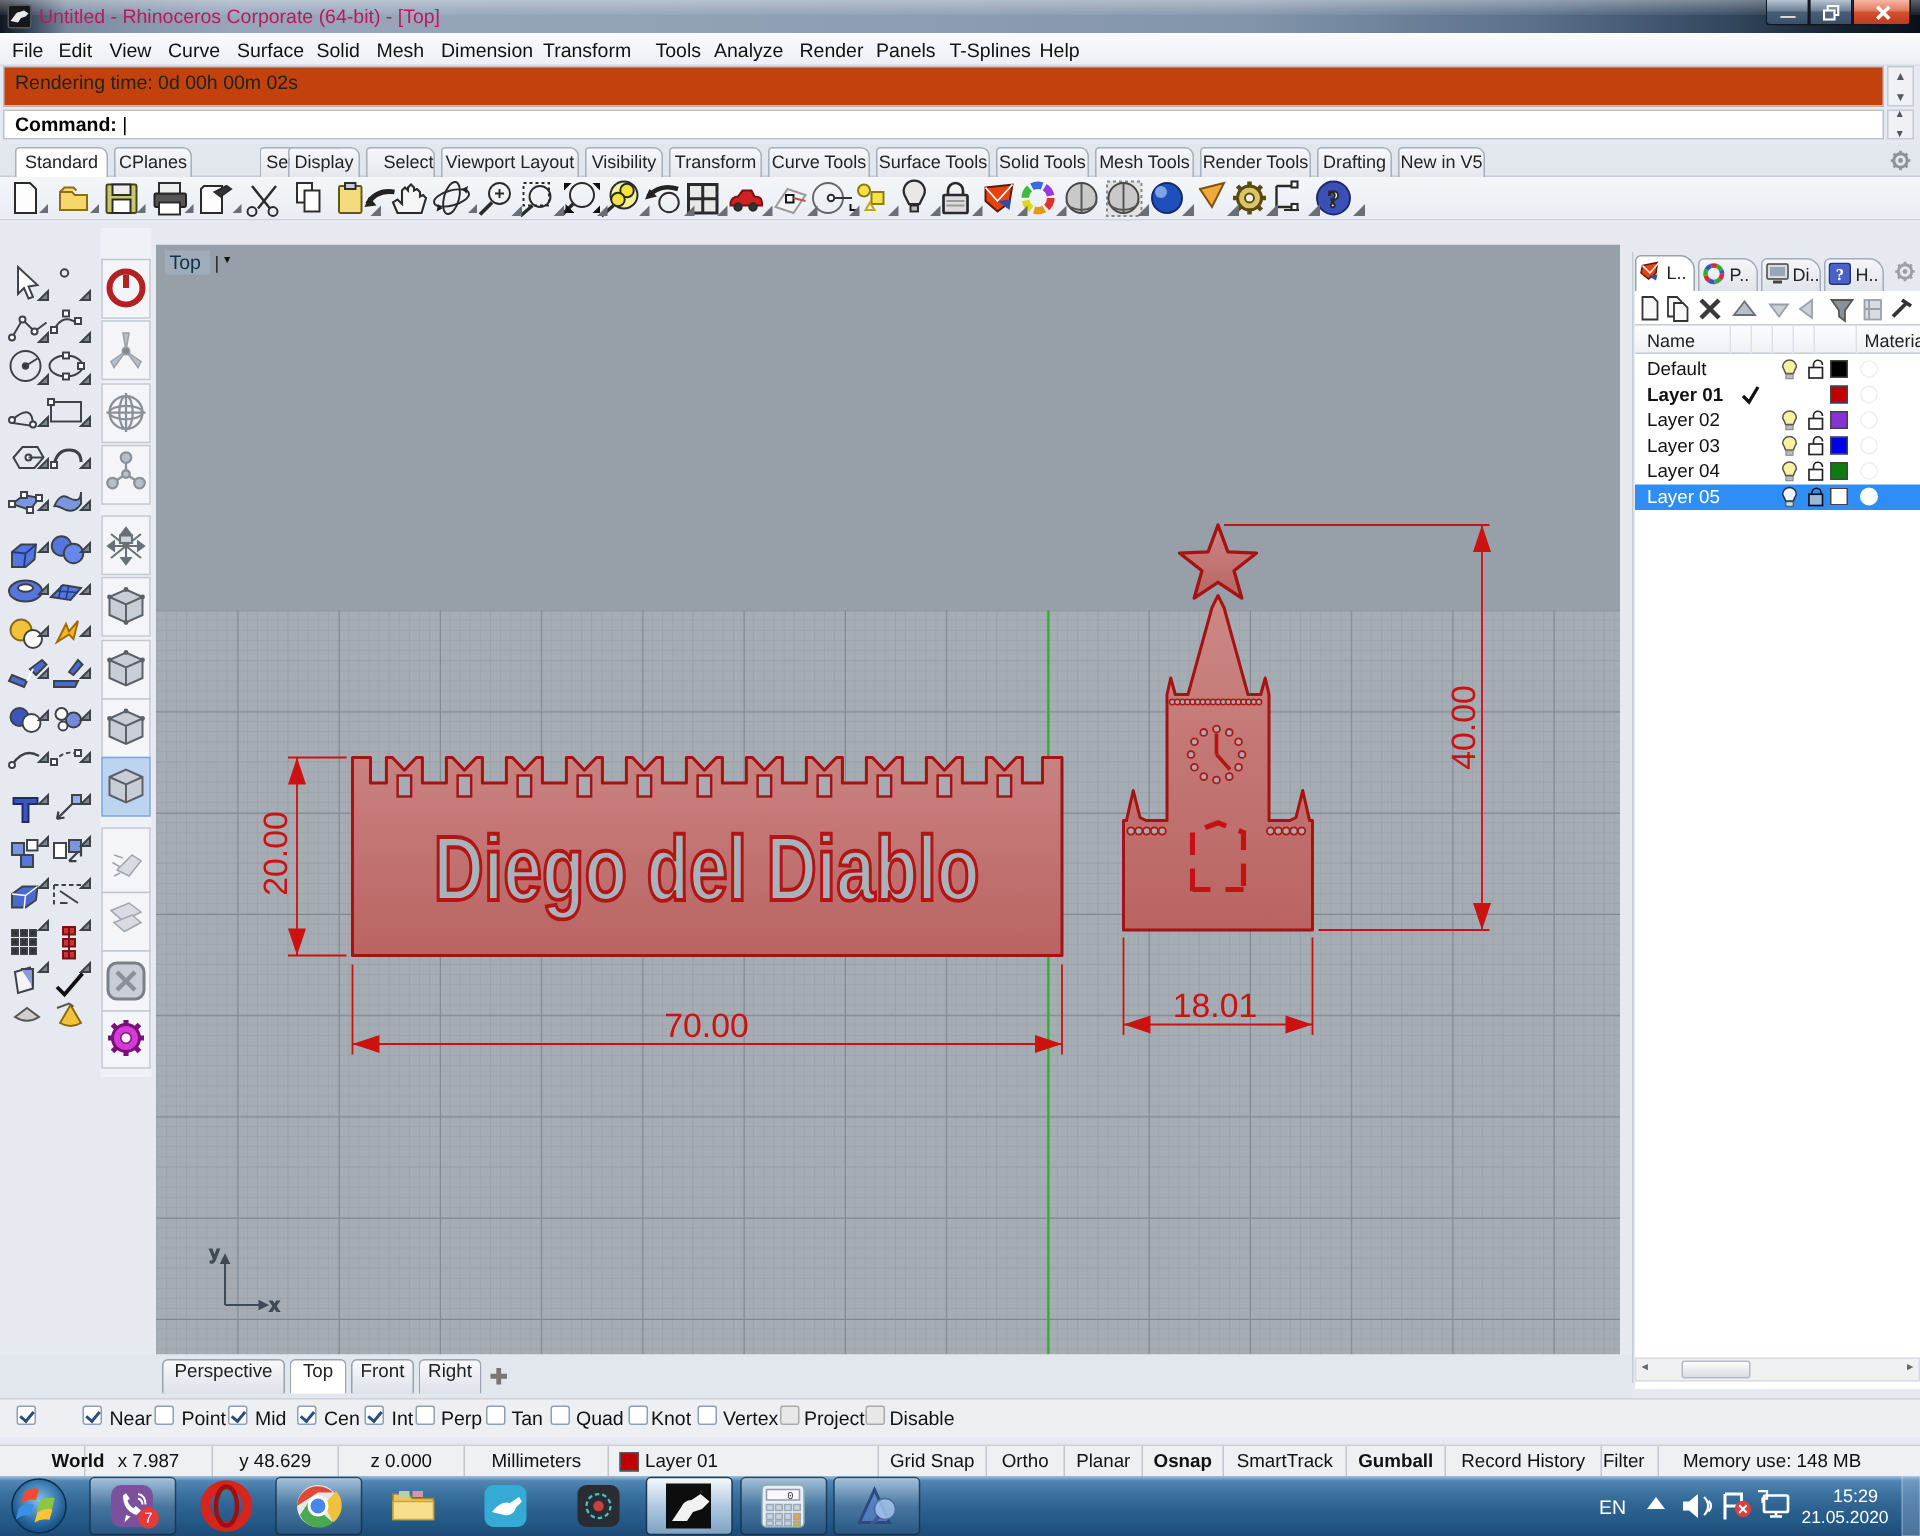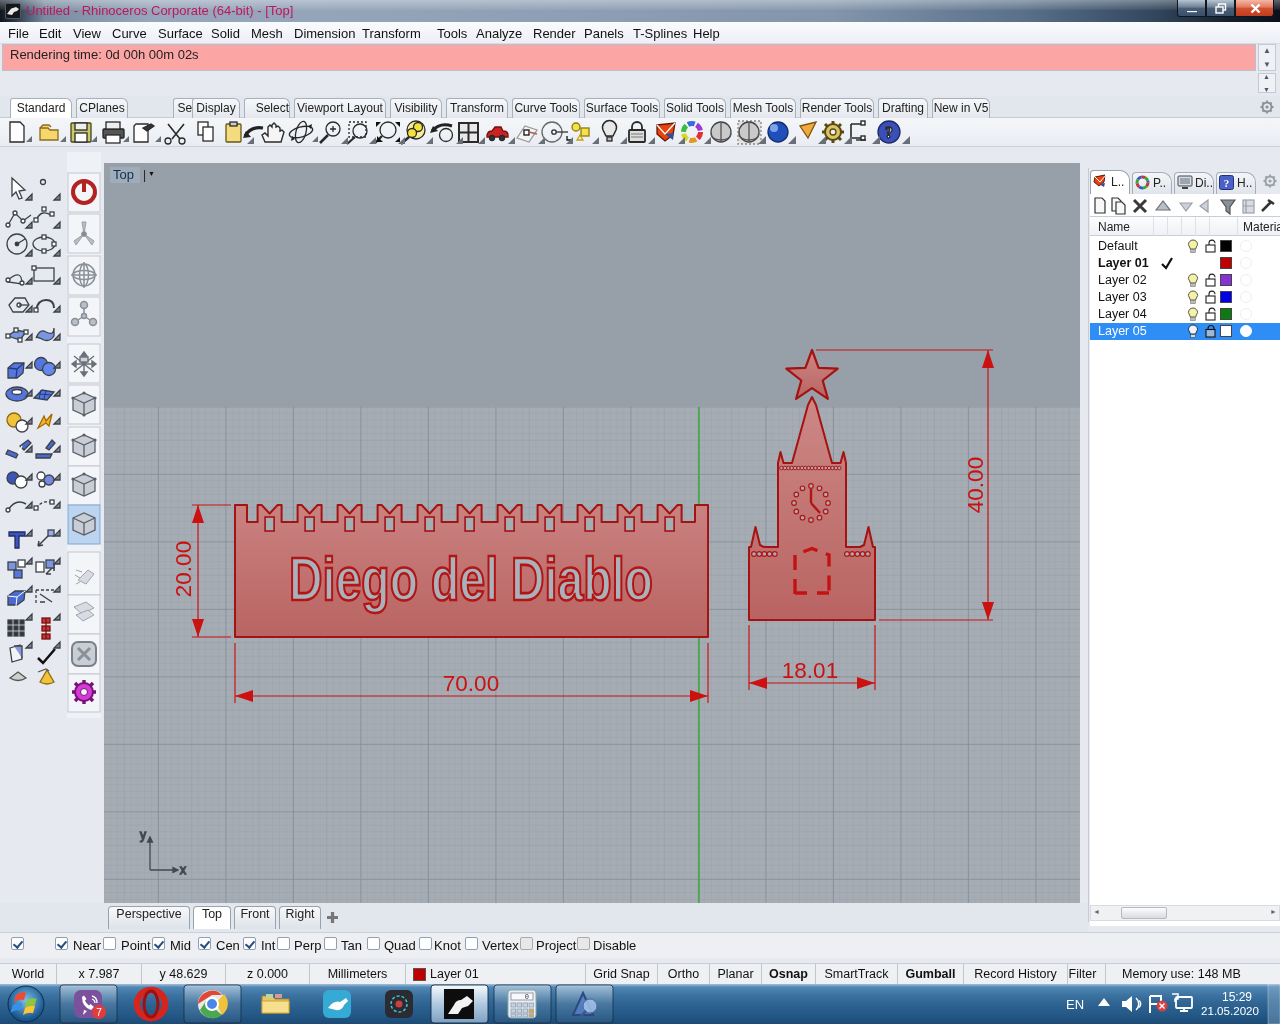--- a/index.html
+++ b/index.html
@@ -18,21 +18,21 @@
 #btnmin { right:68px; width:29px; background:linear-gradient(180deg,#b7c4d2,#6d8096 45%,#4a5f77 50%,#3a4f68); border-bottom-left-radius:3px;}
 #btnmax { right:39px; width:29px; background:linear-gradient(180deg,#b7c4d2,#6d8096 45%,#4a5f77 50%,#3a4f68);}
 #btnclose { right:0px; width:39px; background:linear-gradient(180deg,#f4b7a6,#e07a5c 45%,#d4502f 50%,#bd3d20); border-bottom-right-radius:3px;}
 .glyph { position:absolute; color:#fff; font-weight:bold; font-size:10px; }
 
 
 #menubar { left:0; top:22px; width:1280px; height:22px; background:linear-gradient(180deg,#fafbfd,#eceff5); border-bottom:1px solid #d8dde5; }
 .menuitem { position:absolute; top:4px; font-size:13px; color:#111; }
 
 
-#histbox { left:2px; top:44px; width:1254px; height:27px; background:#fca5a5; border:1px solid #b9c0cb; font-size:13px; color:#222; padding:2px 0 0 7px; }
+#histbox { left:2px; top:44px; width:1254px; height:27px; background:#c2410c; border:1px solid #b9c0cb; font-size:13px; color:#222; padding:2px 0 0 7px; }
 #cmdbox  { left:2px; top:73px; width:1254px; height:20px; background:#fff; border:1px solid #b9c0cb; font-size:13px; color:#000; padding:1px 0 0 7px; font-weight:bold; }
 #histscroll { left:1258px; top:44px; width:18px; height:27px; background:#f0f1f4; border:1px solid #c4c9d2; }
 #cmdspin { left:1258px; top:73px; width:18px; height:20px; background:#f0f1f4; border:1px solid #c4c9d2; }
 
 
 #tabbar { left:0; top:96px; width:1280px; height:22px; background:#e2e6ed; border-bottom:1px solid #c6ccd5;}
 .ttab { position:absolute; top:2px; height:20px; font-size:12px; color:#222; background:linear-gradient(180deg,#f6f8fa,#e4e8ee); border:1px solid #a9b0ba; border-bottom:none; border-radius:3px 6px 0 0; white-space:nowrap; text-align:center; }
 .ttab span { display:inline-block; padding:2px 0 0 0; }
 .ttab.active { background:#fff; z-index:3; }
 
@@ -114,20 +114,21 @@
     <div class="menuitem" style="left:294px">Dimension</div>
     <div class="menuitem" style="left:362px">Transform</div>
     <div class="menuitem" style="left:437px">Tools</div>
     <div class="menuitem" style="left:476px">Analyze</div>
     <div class="menuitem" style="left:533px">Render</div>
     <div class="menuitem" style="left:584px">Panels</div>
     <div class="menuitem" style="left:633px">T-Splines</div>
     <div class="menuitem" style="left:693px">Help</div>
   </div>
   <div class="abs" id="histbox">Rendering time: 0d 00h 00m 02s</div>
+  <div class="abs" id="cmdbox">Command: <span style="font-weight:normal">|</span></div>
   <div class="abs" id="histscroll">
       <div style="position:absolute;left:4px;top:1px;font-size:8px;color:#556;">▲</div>
       <div style="position:absolute;left:4px;bottom:1px;font-size:8px;color:#556;">▼</div>
     </div>
   <div class="abs" id="cmdspin">
       <div style="position:absolute;left:4px;top:-1px;font-size:7px;color:#556;">▲</div>
       <div style="position:absolute;left:4px;bottom:-1px;font-size:7px;color:#556;">▼</div>
     </div>
   <div class="abs" id="tabbar">
     <div class="ttab active" style="left:10px;width:62px;"><span>Standard</span></div>
@@ -818,21 +819,21 @@
       <div class="ositem" style="left:434px;">Knot</div>
     <div class="oscheck" style="left:465px;"></div>
       <div class="ositem" style="left:482px;">Vertex</div>
     <div class="oscheck gray" style="left:520px;"></div>
       <div class="ositem" style="left:536px;">Project</div>
     <div class="oscheck gray" style="left:577px;"></div>
       <div class="ositem" style="left:593px;">Disable</div>
   </div>
   <div class="abs" id="statusbar">
     <div class="scell" style="left:0;width:57px;">
-        <span style="font-weight:normal;">World</span>
+        <span style="font-weight:bold;margin-left:24px;">World</span>
       </div>
     <div class="scell" style="left:57px;width:85px;">
         <span>x 7.987</span>
       </div>
     <div class="scell" style="left:142px;width:84px;">
         <span>y 48.629</span>
       </div>
     <div class="scell" style="left:226px;width:84px;">
         <span>z 0.000</span>
       </div>

